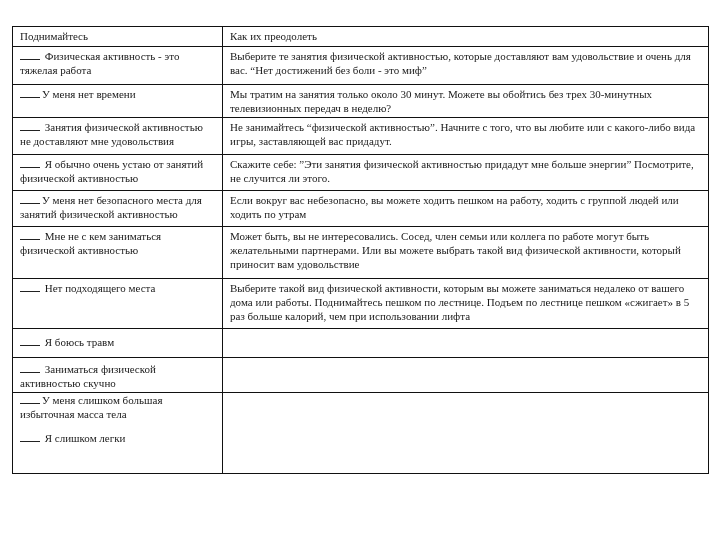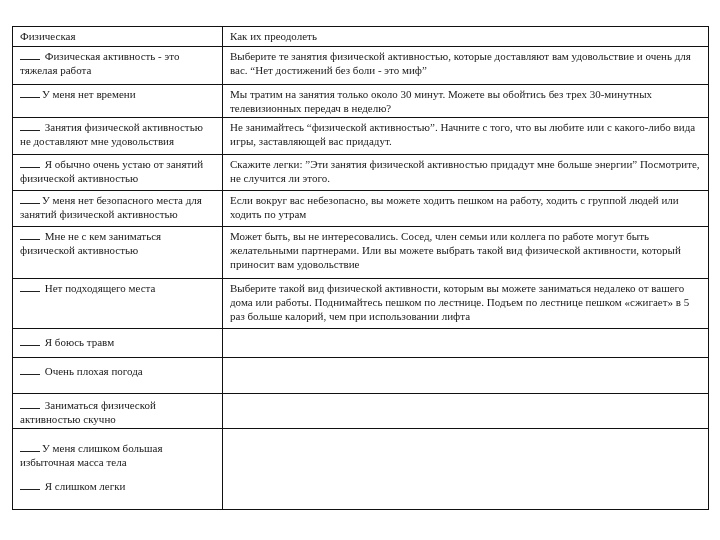--- a/index.html
+++ b/index.html
@@ -44,42 +44,42 @@
 </head>
 <body>
 
 <table class="barriers">
   <colgroup>
       <col class="c1">
       <col class="c2">
     </colgroup>
   <tbody>
       <tr class="r-header">
-    <th class="h1">Физическая</th>
+    <th class="h1">Поднимайтесь</th>
     <th class="h2">Как их преодолеть</th>
   </tr>
 
   <tr style="height:38px">
     <td><span class="blank"></span> <span>Физическая активность - это тяжелая работа</span></td>
     <td>Выберите те занятия физической активностью, которые доставляют вам удовольствие и очень для вас. “Нет достижений без боли - это миф”</td>
   </tr>
 
   <tr style="height:21px">
     <td><span class="blank"></span><span>У меня нет времени</span></td>
     <td>Мы тратим на занятия только около 30 минут. Можете вы обойтись без трех 30-минутных телевизионных передач в неделю?</td>
   </tr>
 
   <tr style="height:37px">
     <td class="centered"><span class="blank"></span> <span>Занятия физической активностью не доставляют мне удовольствия</span></td>
     <td>Не занимайтесь “физической активностью”. Начните с того, что вы любите или с какого-либо вида игры, заставляющей вас придадут.</td>
   </tr>
 
   <tr style="height:36px">
     <td class="centered"><span class="blank"></span> <span>Я обычно очень устаю от занятий физической активностью</span></td>
-    <td>Скажите легки: ”Эти занятия физической активностью придадут мне больше энергии” Посмотрите, не случится ли этого.</td>
+    <td>Скажите себе: ”Эти занятия физической активностью придадут мне больше энергии” Посмотрите, не случится ли этого.</td>
   </tr>
 
   <tr style="height:36px">
     <td><span class="blank"></span><span>У меня нет безопасного места для занятий физической активностью</span></td>
     <td>Если вокруг вас небезопасно, вы можете ходить пешком на работу, ходить с группой людей или ходить по утрам</td>
   </tr>
 
   <tr style="height:52px">
     <td><span class="blank"></span> <span>Мне не с кем заниматься физической активностью</span></td>
     <td>Может быть, вы не интересовались. Сосед, член семьи или коллега по работе могут быть желательными партнерами. Или вы можете выбрать такой вид физической активности, который приносит вам удовольствие</td>
@@ -88,32 +88,28 @@
   <tr style="height:50px">
     <td><span class="blank"></span> <span>Нет подходящего места</span></td>
     <td>Выберите такой вид физической активности, которым вы можете заниматься недалеко от вашего дома или работы. Поднимайтесь пешком по лестнице. Подъем по лестнице пешком «сжигает» в 5 раз больше калорий, чем при использовании лифта</td>
   </tr>
 
   <tr style="height:29px">
     <td style="padding-top:6px"><span class="blank"></span> <span>Я боюсь травм</span></td>
     <td></td>
   </tr>
 
-  <tr style="height:36px">
-    <td style="padding-top:6px"><span class="blank"></span> <span>Очень плохая погода</span></td>
-    <td></td>
-  </tr>
 
   <tr style="height:35px">
     <td style="padding-top:4px"><span class="blank"></span> <span>Заниматься физической активностью скучно</span></td>
     <td></td>
   </tr>
 
   <tr style="height:81px">
-    <td style="padding-top:12px">
+    <td style="padding-top:0">
       <div><span class="blank"></span><span>У меня слишком большая избыточная масса тела</span></div>
       <div class="gap"></div>
       <div><span class="blank"></span> <span>Я слишком легки</span></div>
     </td>
     <td></td>
   </tr>
 </tbody>
   </table>
 
 </body></html>

